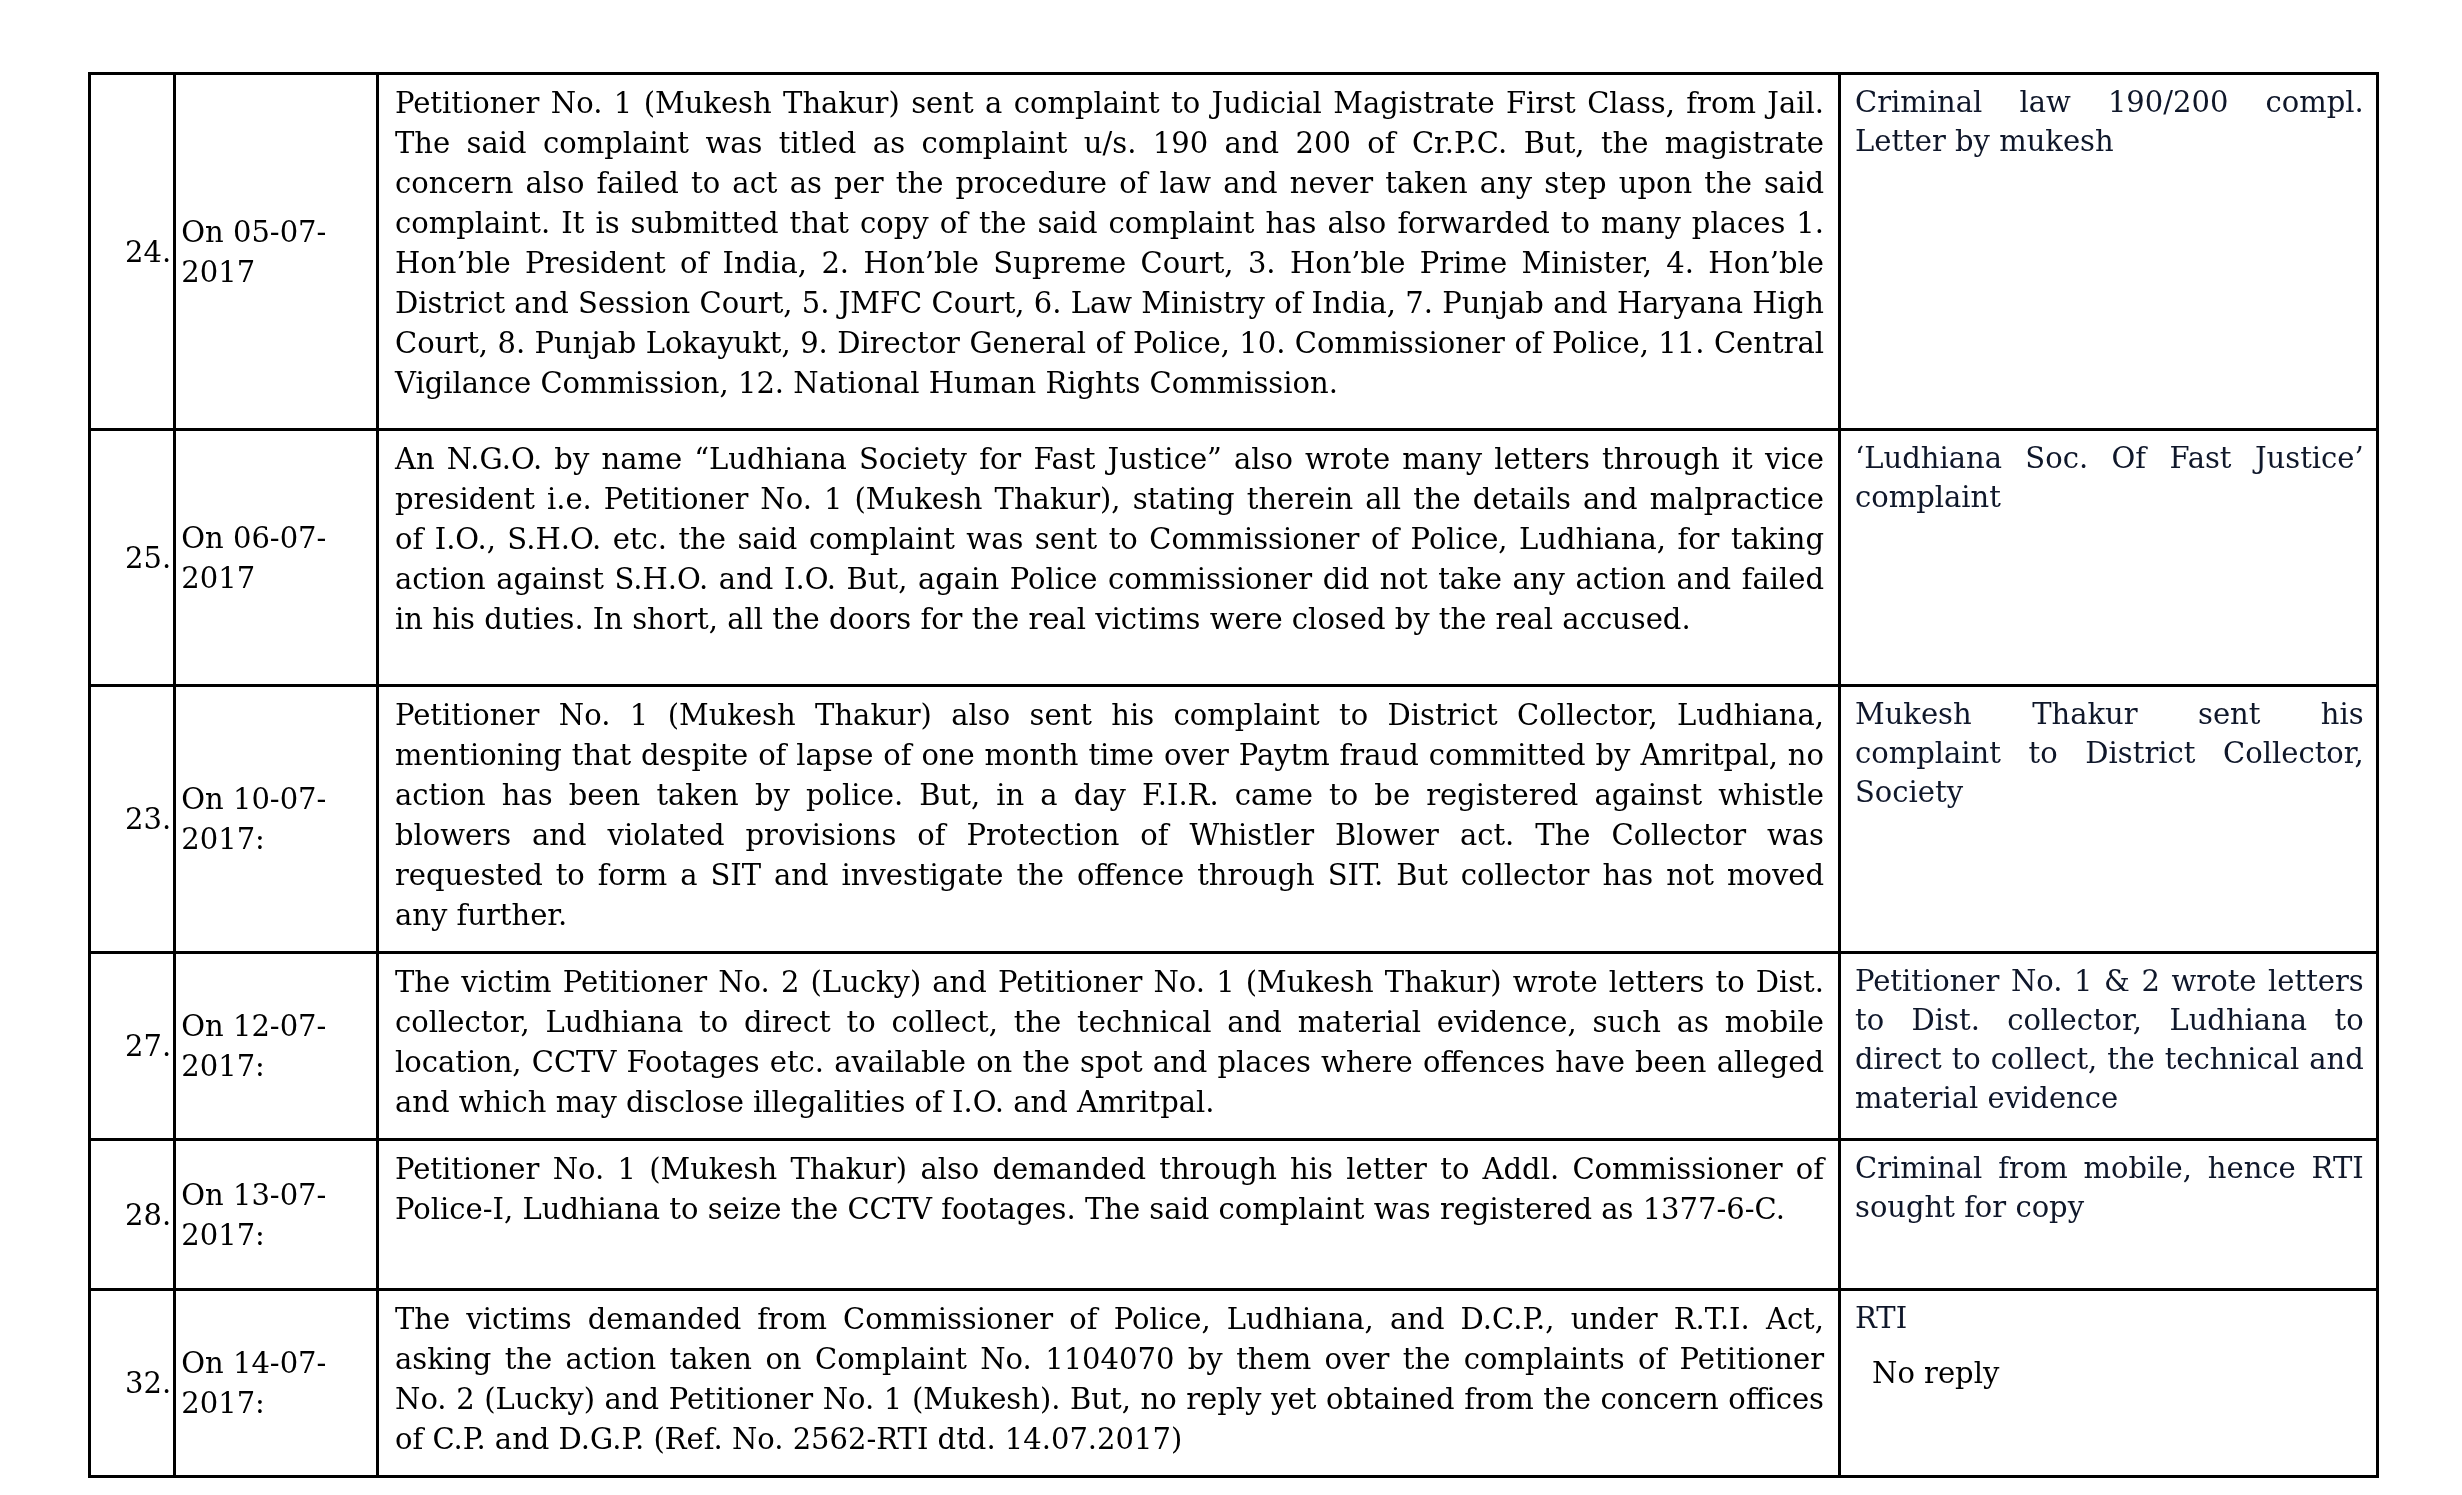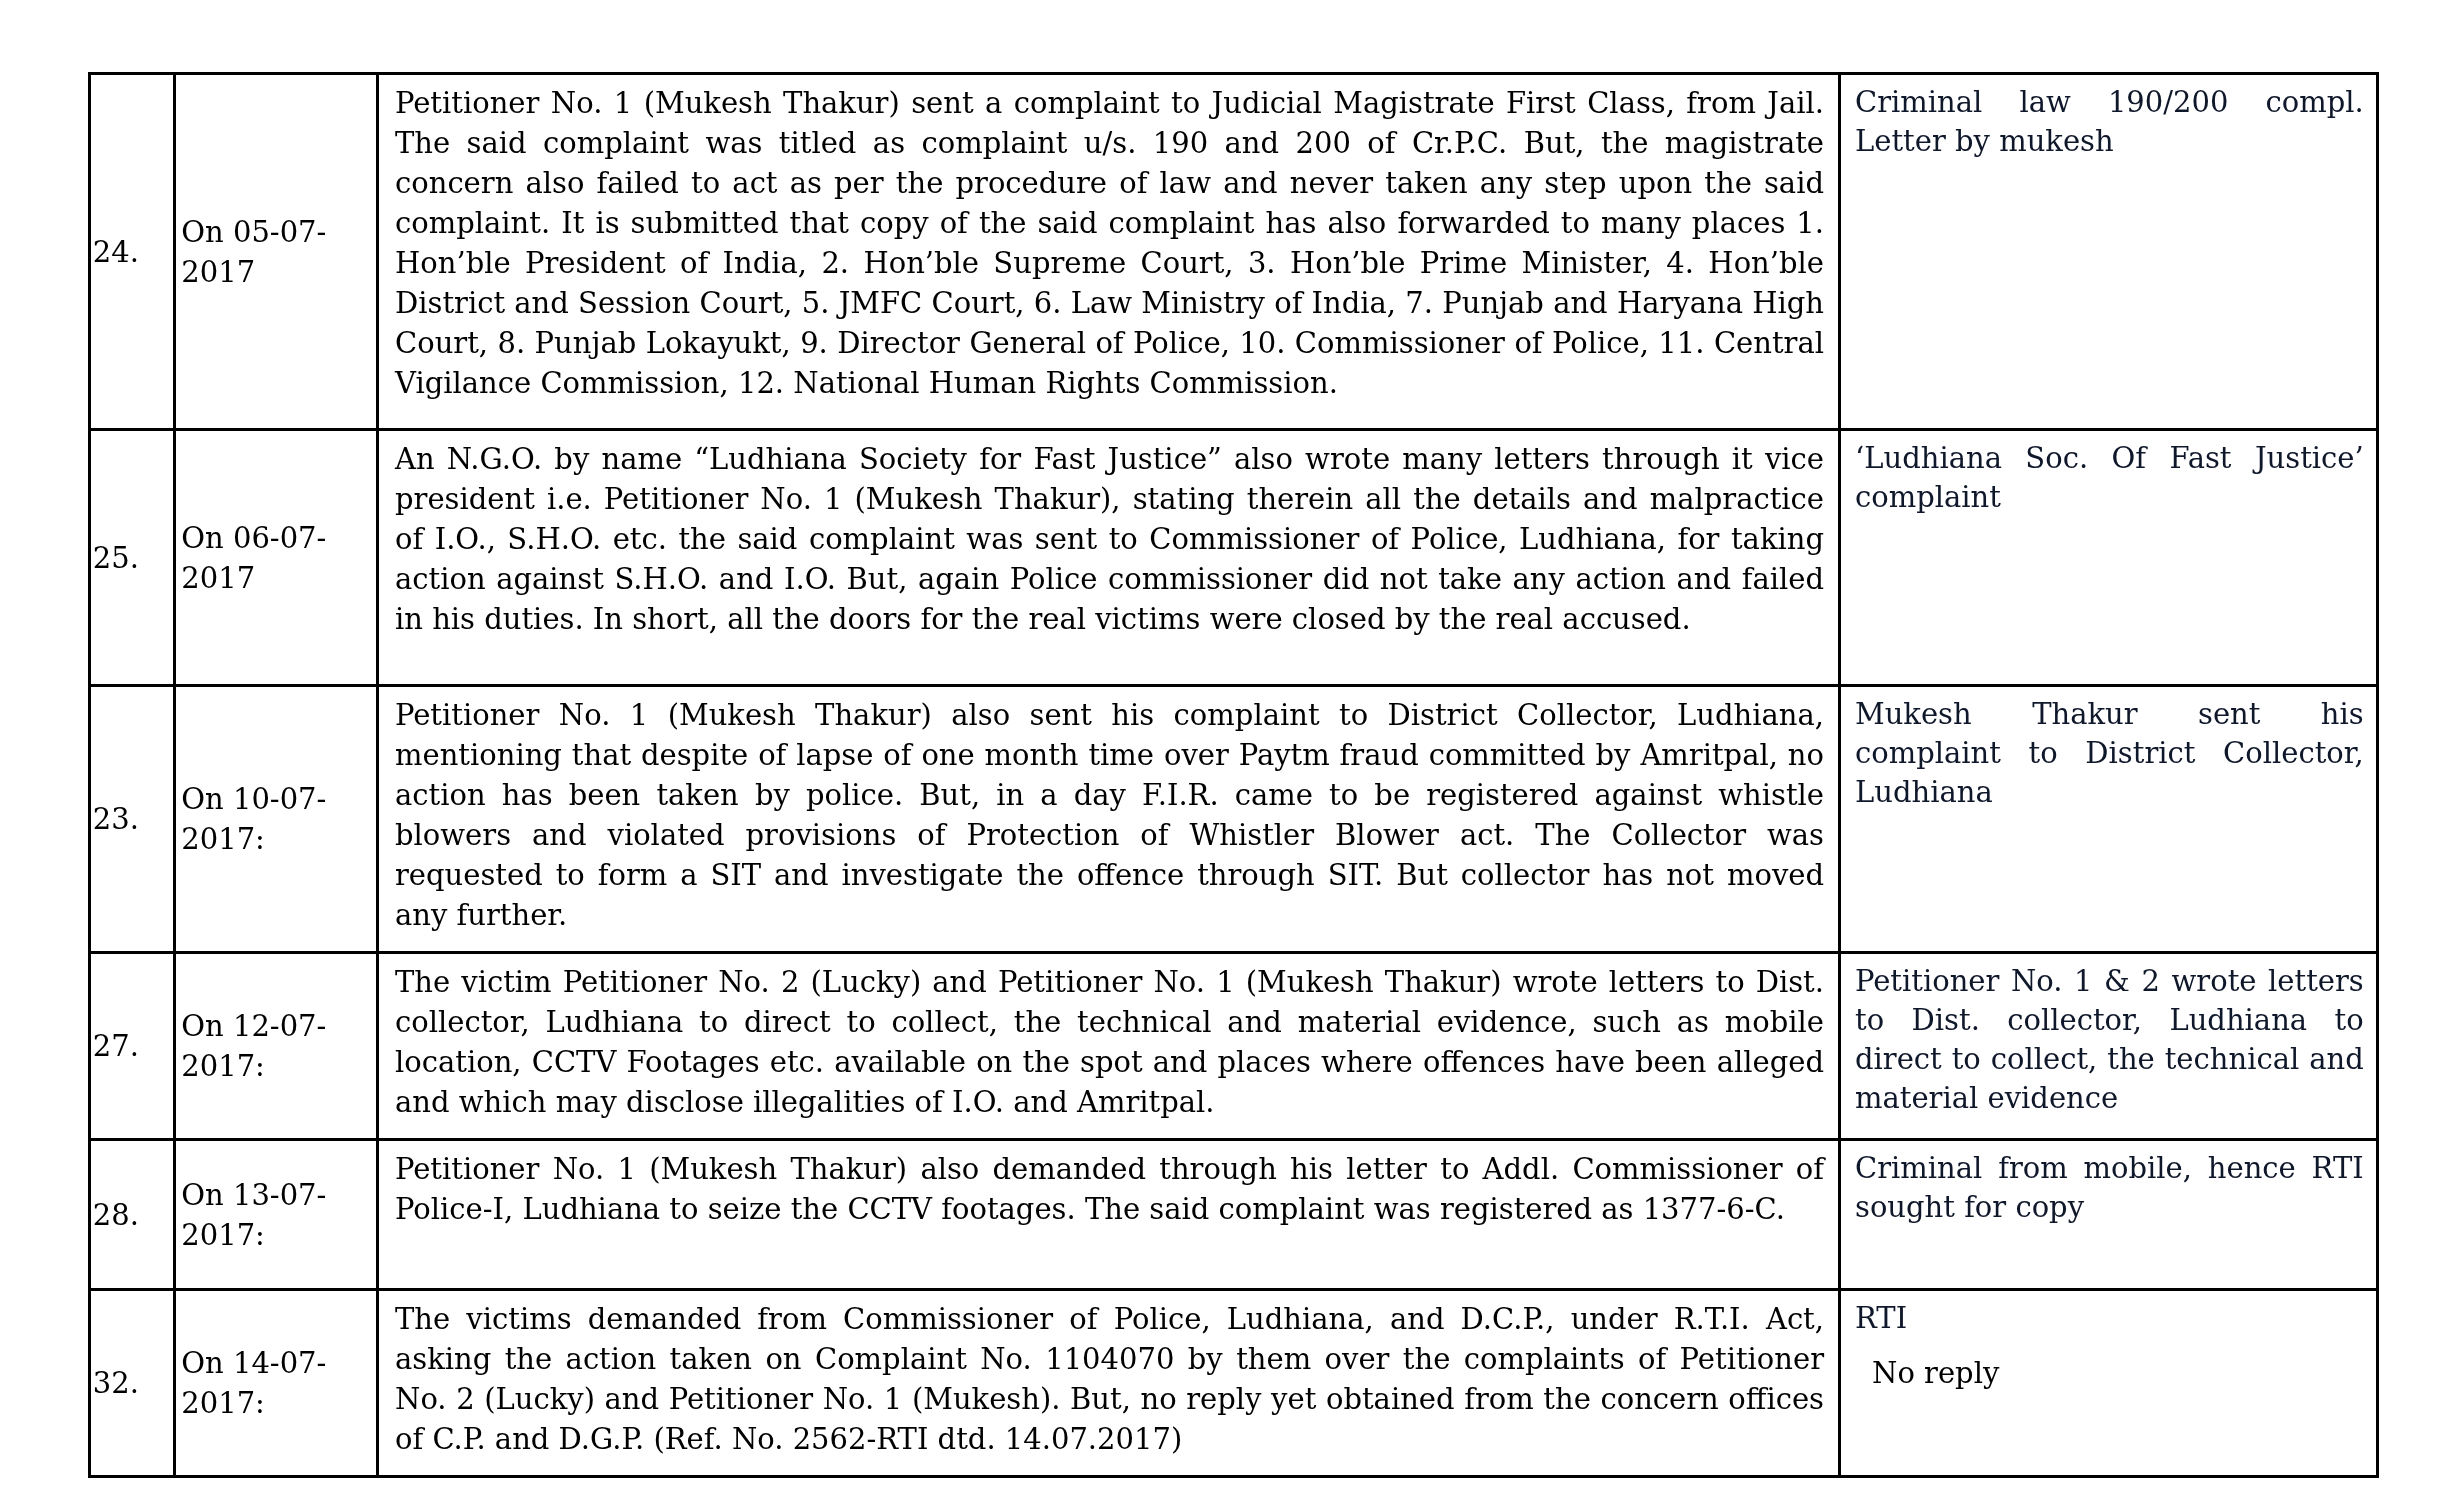--- a/index.html
+++ b/index.html
@@ -21,21 +21,21 @@
     width: 2288px;
     border-collapse: collapse;
     table-layout: fixed;
   }
   table.annexure td {
     border: 3.5px solid #000000;
     background: #ffffff;
     overflow: hidden;
   }
   td.cell-num {
-    text-align: left;
+    text-align: right;
     vertical-align: middle;
     font-size: 29px;
     padding: 3.5px 1.8px;
   }
   td.cell-date {
     text-align: left;
     vertical-align: middle;
     font-size: 29px;
     line-height: 40px;
     padding: 3.5px 5.3px;
@@ -94,21 +94,21 @@
       <td class="cell-note">
         <div class="note-line">‘Ludhiana Soc. Of Fast Justice’ complaint</div>
 
       </td>
     </tr>
     <tr style="height:254px">
       <td class="cell-num">23.</td>
       <td class="cell-date">On 10-07-2017:</td>
       <td class="cell-desc">Petitioner No. 1 (Mukesh Thakur) also sent his complaint to District Collector, Ludhiana, mentioning that despite of lapse of one month time over Paytm fraud committed by Amritpal, no action has been taken by police. But, in a day F.I.R. came to be registered against whistle blowers and violated provisions of Protection of Whistler Blower act. The Collector was requested to form a SIT and investigate the offence through SIT. But collector has not moved any further.</td>
       <td class="cell-note">
-        <div class="note-line">Mukesh Thakur sent his complaint to District Collector, Ludhiana</div>
+        <div class="note-line">Mukesh Thakur sent his complaint to District Collector, Society</div>
 
       </td>
     </tr>
     <tr style="height:168px">
       <td class="cell-num">27.</td>
       <td class="cell-date">On 12-07-2017:</td>
       <td class="cell-desc">The victim Petitioner No. 2 (Lucky) and Petitioner No. 1 (Mukesh Thakur) wrote letters to Dist. collector, Ludhiana to direct to collect, the technical and material evidence, such as mobile location, CCTV Footages etc. available on the spot and places where offences have been alleged and which may disclose illegalities of I.O. and Amritpal.</td>
       <td class="cell-note">
         <div class="note-line">Petitioner No. 1 &amp; 2 wrote letters to Dist. collector, Ludhiana to direct to collect, the technical and material evidence</div>
 

